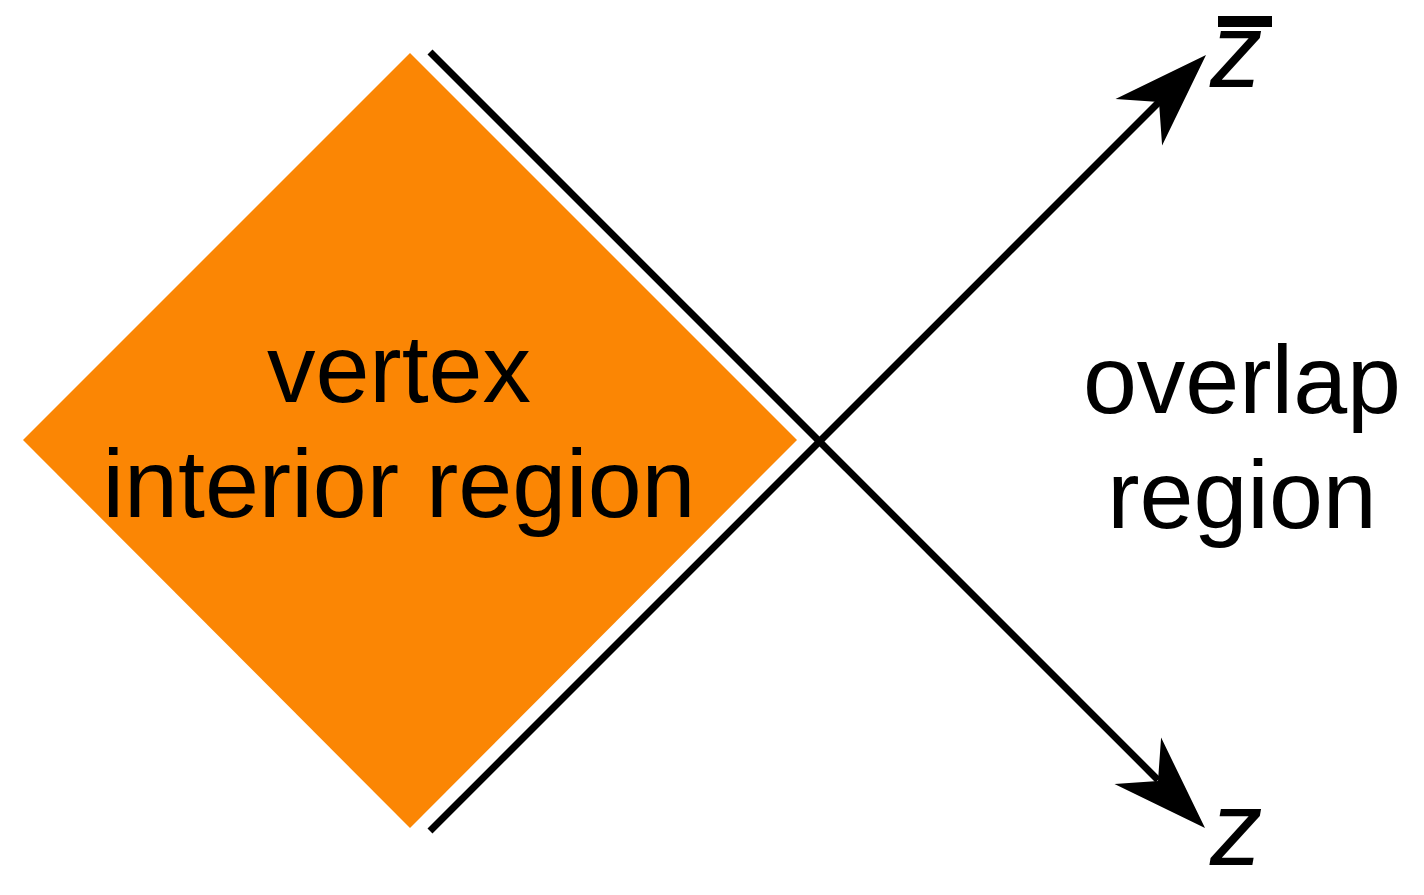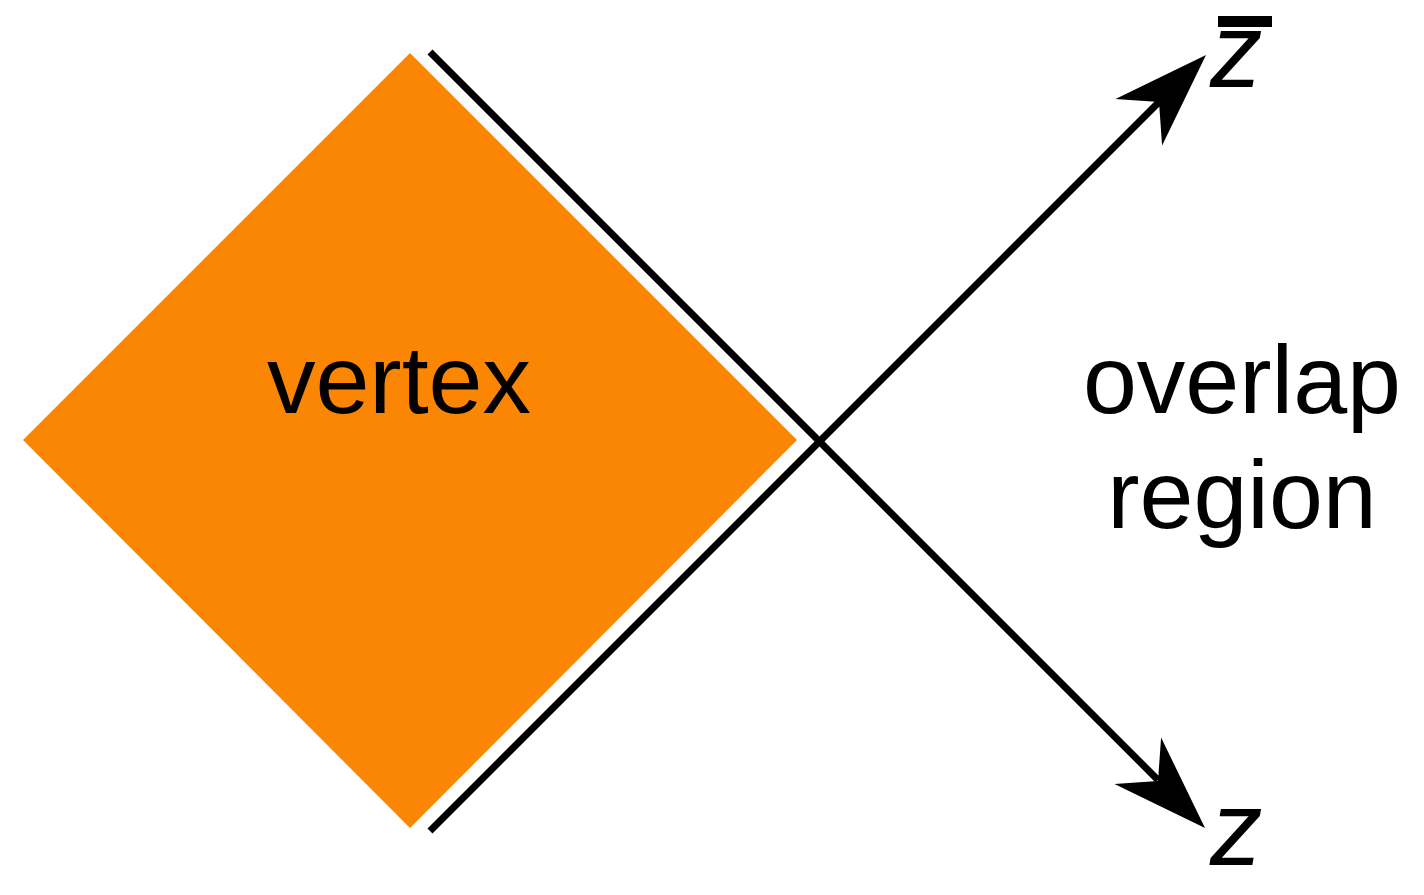--- a/index.html
+++ b/index.html
@@ -9,21 +9,21 @@
     font-family:"Liberation Sans",sans-serif;
     color:var(--text-color,#000);
   }
   #diagram-svg{position:absolute;left:0;top:0;}
   .region-label{
     position:absolute;
     font-size:97px;line-height:115px;text-align:center;
     color:var(--text-color,#000);white-space:nowrap;
   }
   .region-label span{display:block;}
-  #vertex-label{left:49px;top:322px;width:700px;}
+  #vertex-label{left:49px;top:311px;width:700px;}
   #overlap-label{left:992px;top:322px;width:500px;}
   .axis-label{
     position:absolute;
     font-size:105px;line-height:105px;font-style:italic;
     color:var(--text-color,#000);
   }
   #zbar-label{left:1210px;top:-2px;}
   #z-label{left:1210px;top:776px;}
   #zbar-overbar{
     position:absolute;left:1218px;top:16px;width:54px;height:11px;
@@ -41,20 +41,21 @@
 
   <line x1="430" y1="831" x2="1159" y2="102" stroke="var(--line-color,#000)" stroke-width="7"></line>
 
   <polygon points="1206,55 1162.1,145.5 1159,102 1115.5,98.9" fill="var(--line-color,#000)"></polygon>
 
   <polygon points="1205,828 1114.5,784.1 1158,781 1161.1,737.5" fill="var(--line-color,#000)"></polygon>
 </svg>
 
 <div id="vertex-label" class="region-label">
   <span>vertex</span>
+  <span>interior region</span>
 </div>
 
 <div id="overlap-label" class="region-label">
   <span>overlap</span>
   <span>region</span>
 </div>
 
 <div id="zbar-overbar"></div>
 <div id="zbar-label" class="axis-label">z</div>
 

